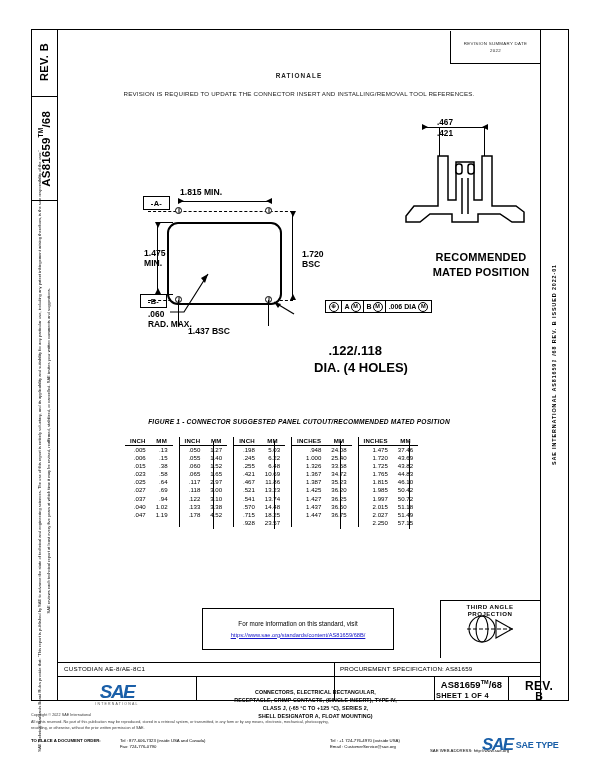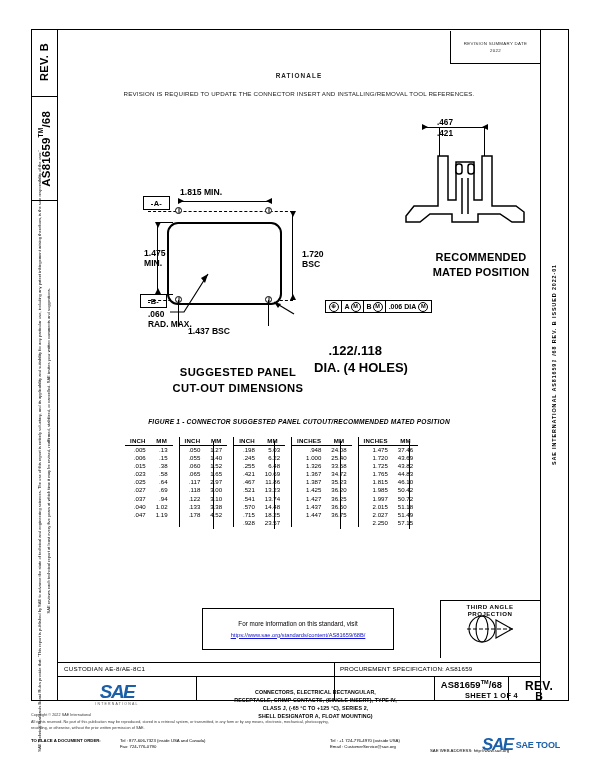--- a/index.html
+++ b/index.html
@@ -193,21 +193,21 @@
   .as-desc{
     position:absolute;left:198px;top:689px;width:235px;text-align:center;
     font-size:5.3px;font-weight:bold;line-height:1.5;letter-spacing:.1px;
   }
   .as-num{
     position:absolute;left:436px;top:679px;width:71px;text-align:center;
     font-size:9.4px;font-weight:bold;letter-spacing:.1px;
   }
   .as-num .sup{font-size:5.5px;vertical-align:super;}
   .as-sheet{
-    position:absolute;left:436px;top:691px;width:82px;text-align:right;
+    position:absolute;left:436px;top:691px;width:82px;text-align:left;
     font-size:7.4px;font-weight:bold;letter-spacing:.3px;
   }
   .as-rev{
     position:absolute;left:510px;top:679px;width:58px;text-align:center;
     font-size:12px;font-weight:bold;letter-spacing:.3px;
   }
   .as-revval{
     position:absolute;left:510px;top:690px;width:58px;text-align:center;
     font-size:10.5px;font-weight:bold;
   }
@@ -351,22 +351,20 @@
     <div>
         <span>B</span>
         <span class="circ" style="margin-left:1px;">M</span>
       </div>
     <div>
         <span>.006 DIA</span>
         <span class="circ" style="margin-left:2px;">M</span>
       </div>
   </div>
 
-  <div class="panel-label" style="white-space:pre-line;">SUGGESTED PANEL
-CUT-OUT DIMENSIONS</div>
 
   <div class="figcap">FIGURE 1 - CONNECTOR SUGGESTED PANEL CUTOUT/RECOMMENDED MATED POSITION</div>
 
   <div class="conv-table">
     <table>
       <thead>
         <tr>
           <th>INCH</th>
           <th>MM</th>
           <th class="gap"></th>
@@ -602,16 +600,16 @@
 
   <div class="foot-order">TO PLACE A DOCUMENT ORDER:</div>
   <div class="foot-c1">Tel : 877-606-7323 (inside USA and Canada)</div>
   <div class="foot-c2">Fax: 724-776-0790</div>
   <div class="foot-c3">Tel : +1 724-776-4970 (outside USA)</div>
   <div class="foot-c4">Email : CustomerService@sae.org</div>
   <div class="foot-addr">SAE WEB ADDRESS: http://www.sae.org</div>
 
   <div class="sae-foot">
     <span class="mark">SAE</span>
-    <span class="nm">SAE TOOL</span>
+    <span class="nm">SAE TYPE</span>
   </div>
 
 </div>
 
 </body></html>

